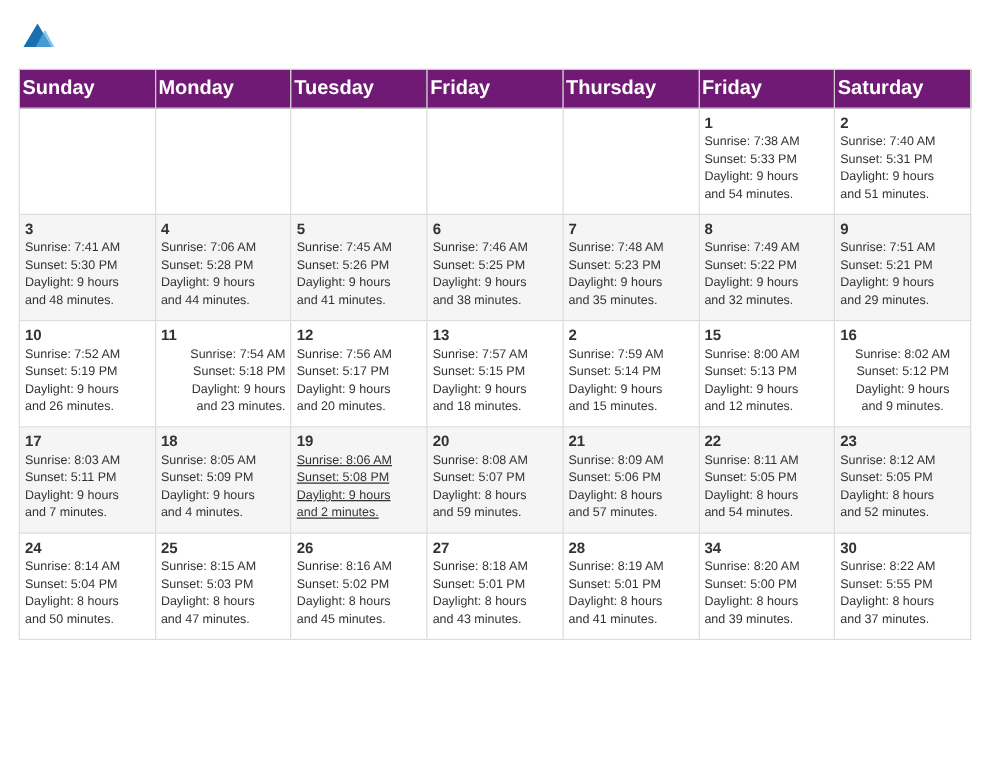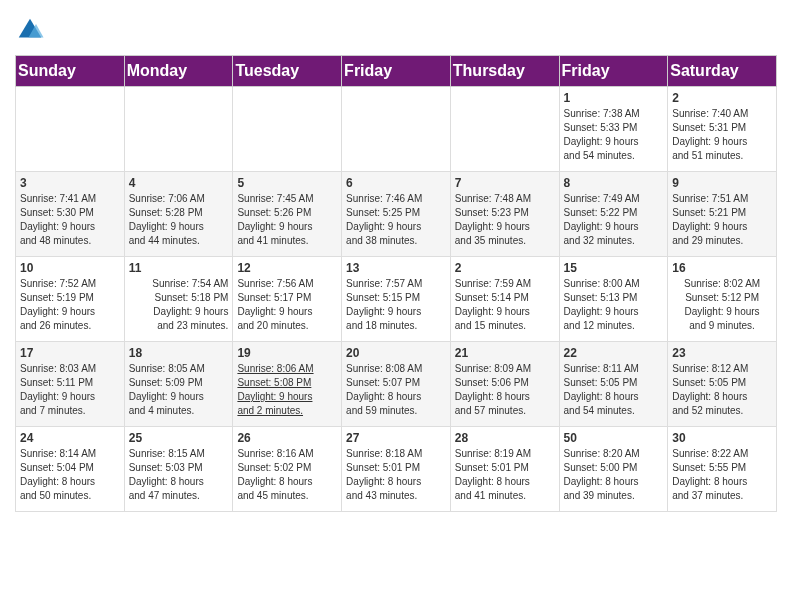--- a/index.html
+++ b/index.html
@@ -323,21 +323,21 @@
 and 43 minutes.</div>
         </td>
         <td>
           <span class="day-number">28</span>
           <div class="day-info" style="white-space: pre-line;">Sunrise: 8:19 AM
 Sunset: 5:01 PM
 Daylight: 8 hours
 and 41 minutes.</div>
         </td>
         <td>
-          <span class="day-number">50</span>
+          <span class="day-number">34</span>
           <div class="day-info" style="white-space: pre-line;">Sunrise: 8:20 AM
 Sunset: 5:00 PM
 Daylight: 8 hours
 and 39 minutes.</div>
         </td>
         <td>
           <span class="day-number">30</span>
           <div class="day-info" style="white-space: pre-line;">Sunrise: 8:22 AM
 Sunset: 5:55 PM
 Daylight: 8 hours

